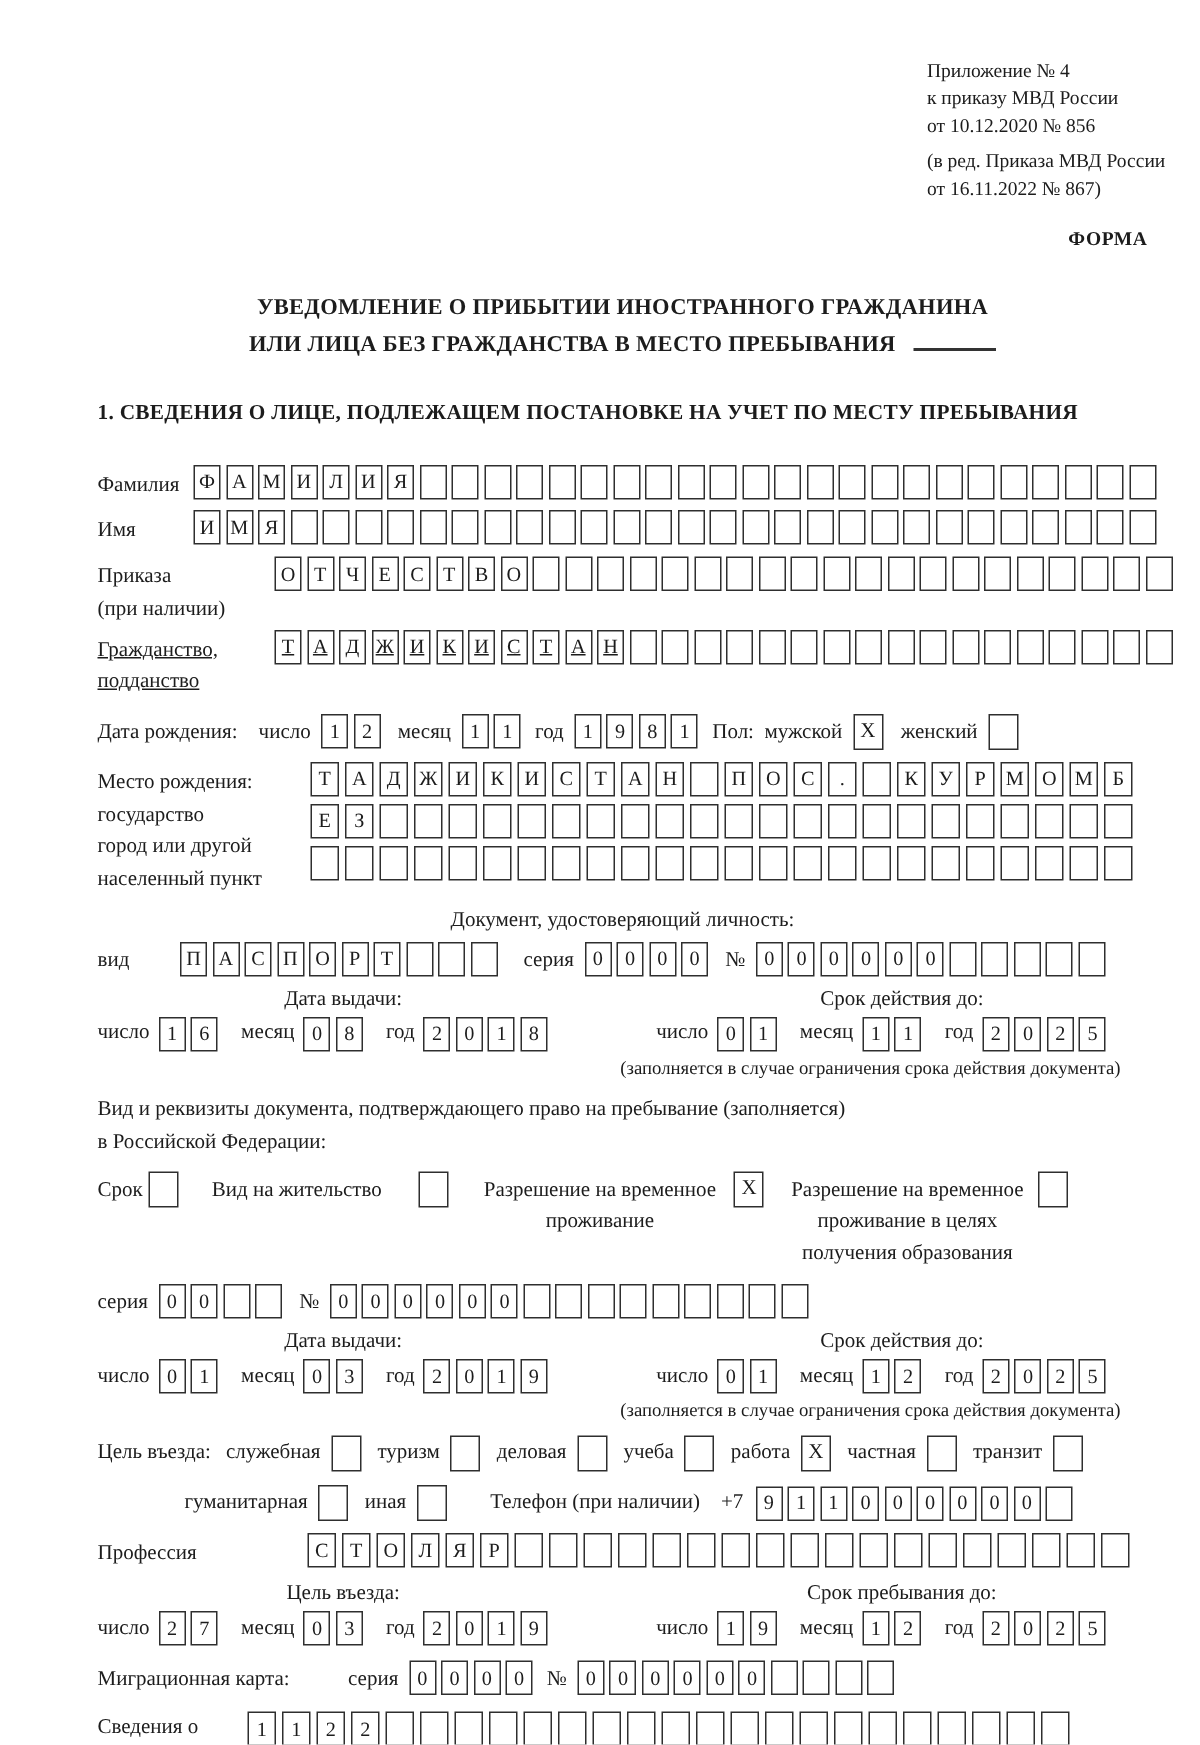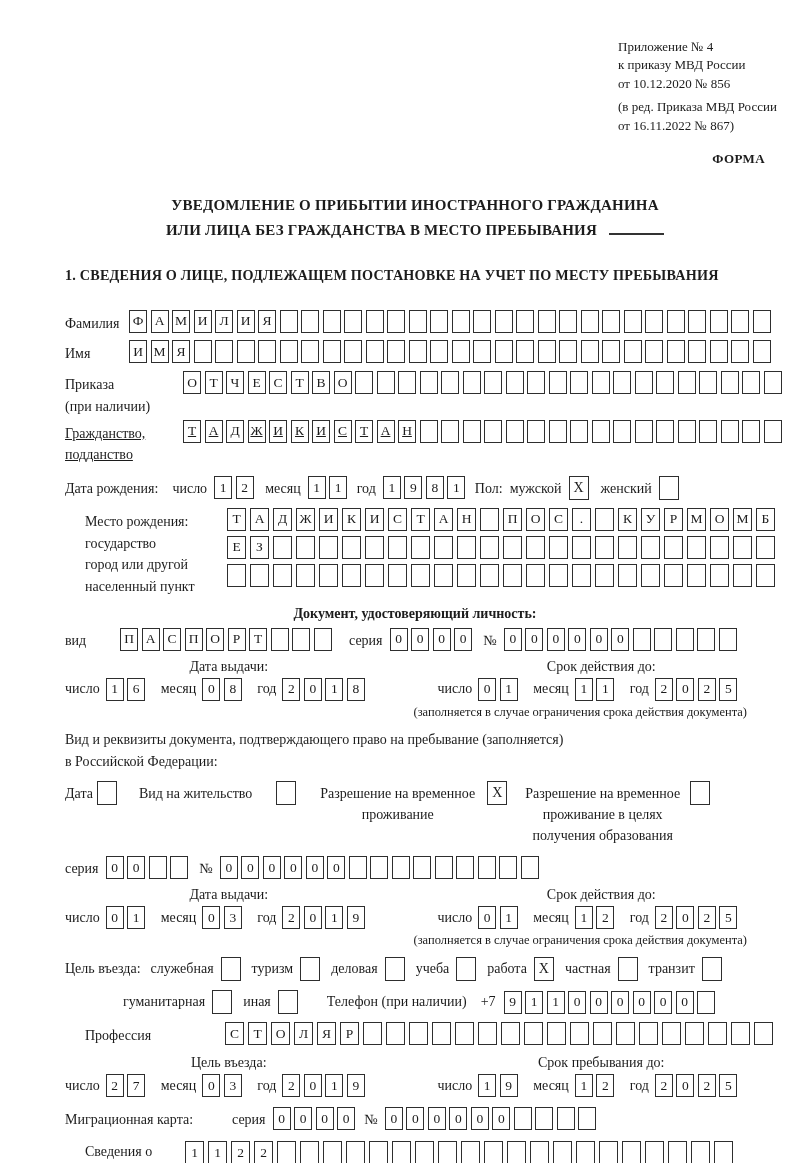--- a/index.html
+++ b/index.html
@@ -59,24 +59,24 @@
   .res-label { line-height: 1.5; padding-top: 2px; }
   .res-label.center { text-align: center; }
   .res-opt .cbox { margin-left: 8px; }
   
   .optrow { display: flex; align-items: center; margin-top: 9px; }
   .opt { display: inline-flex; align-items: center; margin-right: 11px; }
   .opt .opt-label { margin-right: 7px; }
   .phone-part { display: flex; align-items: center; }
   .phone-label { margin: 0 14px 0 18px; }
   .phone-prefix { margin-right: 8px; }
-  .doc-head { text-align: center; font-weight: bold; font-size: 14px; margin-top: 8px; }
+  .doc-head { text-align: center; font-weight: normal; font-size: 14px; margin-top: 8px; }
   .intro { margin-top: 9px; line-height: 1.6; }
   .mt2 { margin-top: 2px; text-decoration: underline; }
-  .mt8 { margin-top: 8px; margin-left: 20px; }
+  .mt8 { margin-top: 8px; }
   .mt10 { margin-top: 10px; }
 </style>
 </head>
 <body>
 
 <div class="annex">
   <div>Приложение № 4</div>
   <div>к приказу МВД России</div>
   <div>от 10.12.2020 № 856</div>
   <div class="gap"></div>
@@ -438,21 +438,21 @@
 </div>
 <div class="note-right">(заполняется в случае ограничения срока действия документа)</div>
 
 <div class="intro">
   <div>Вид и реквизиты документа, подтверждающего право на пребывание (заполняется)</div>
   <div>в Российской Федерации:</div>
 </div>
 
 <div class="res-row">
   <div class="res-opt">
-    <div class="res-label">Дата</div>
+    <div class="res-label">Срок</div>
     <span class="cbox" style="margin-left:4px"></span>
   </div>
   <div class="res-opt" style="margin-left:22px">
     <div class="res-label">Вид на жительство</div>
     <span class="cbox" style="margin-left:24px"></span>
   </div>
   <div class="res-opt" style="margin-left:24px">
     <div class="res-label center">
       <div>Разрешение на временное</div>
       <div>проживание</div>

